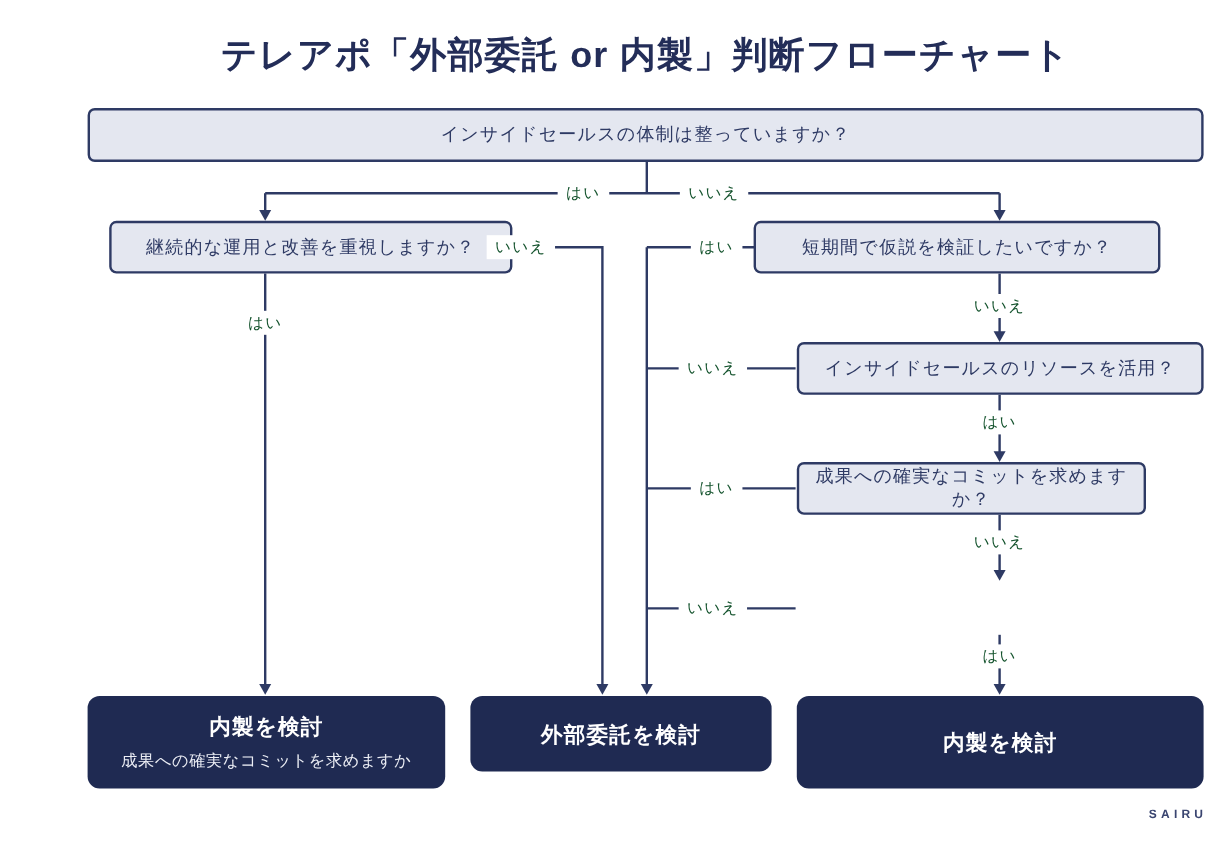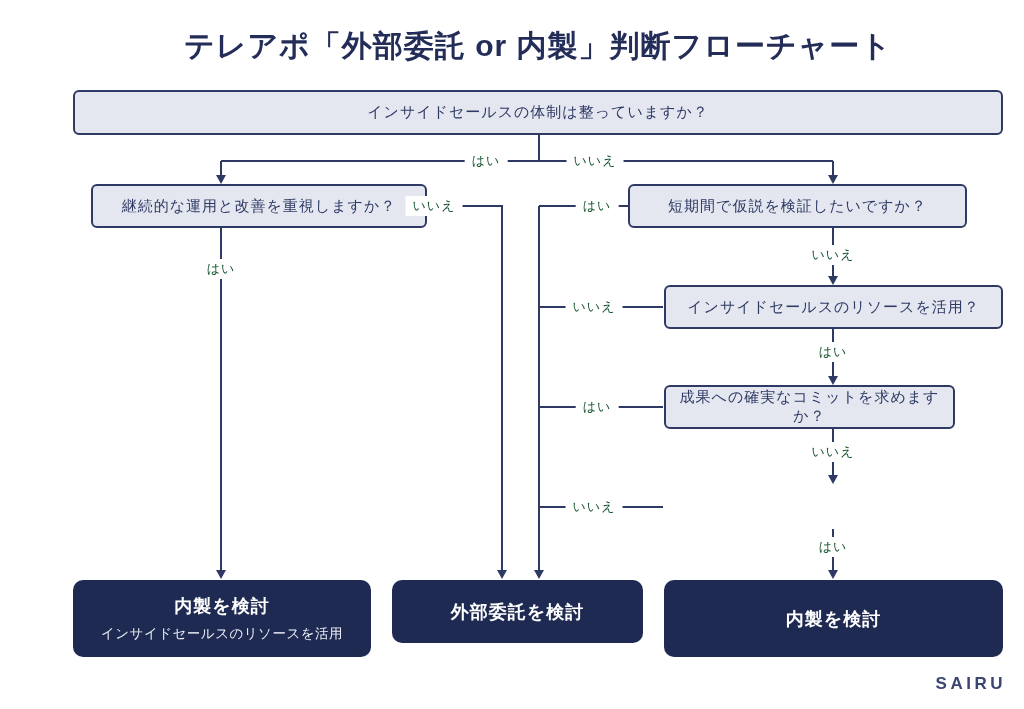--- a/index.html
+++ b/index.html
@@ -23,21 +23,21 @@
     display:flex;flex-direction:column;align-items:center;justify-content:center;
     text-align:center;box-sizing:border-box;gap:7px;
   }
   .rbox .rtitle{font-size:18px;font-weight:700;letter-spacing:1px;}
   .rbox .rsub{font-size:13.5px;color:#eceef5;letter-spacing:0.5px;}
   .edge-label{
     position:absolute;transform:translate(-50%,-50%);background:#ffffff;
     color:#14532d;font-size:13px;padding:1px 7px;white-space:nowrap;letter-spacing:1px;
   }
   .logo{
-    position:absolute;top:674px;right:44px;color:#3a4570;font-size:17px;
+    position:absolute;top:674px;right:44px;color:#3a4570;font-size:10px;
     font-weight:700;letter-spacing:3.5px;
   }
 </style>
 </head>
 <body>
 
 <div class="stage">
 
   <div class="title">テレアポ「外部委託 or 内製」判断フローチャート</div>
 
@@ -106,21 +106,21 @@
   <span class="edge-label" style="left:807px;top:255px;">いいえ</span>
   <span class="edge-label" style="left:568px;top:307px;">いいえ</span>
   <span class="edge-label" style="left:807px;top:352px;">はい</span>
   <span class="edge-label" style="left:571px;top:407px;">はい</span>
   <span class="edge-label" style="left:807px;top:452px;">いいえ</span>
   <span class="edge-label" style="left:568px;top:507px;">いいえ</span>
   <span class="edge-label" style="left:807px;top:547px;">はい</span>
 
   <div class="rbox" style="left:47px;top:580px;width:298px;height:77px;">
     <div class="rtitle">内製を検討</div>
-    <div class="rsub">インサイドセールスのリソースを活用</div>
+    <div class="rsub">成果への確実なコミットを求めますか</div>
   </div>
 
   <div class="rbox" style="left:366px;top:580px;width:251px;height:63px;">
     <div class="rtitle">外部委託を検討</div>
   </div>
 
   <div class="rbox" style="left:638px;top:580px;width:339px;height:77px;">
     <div class="rtitle">内製を検討</div>
   </div>
 

